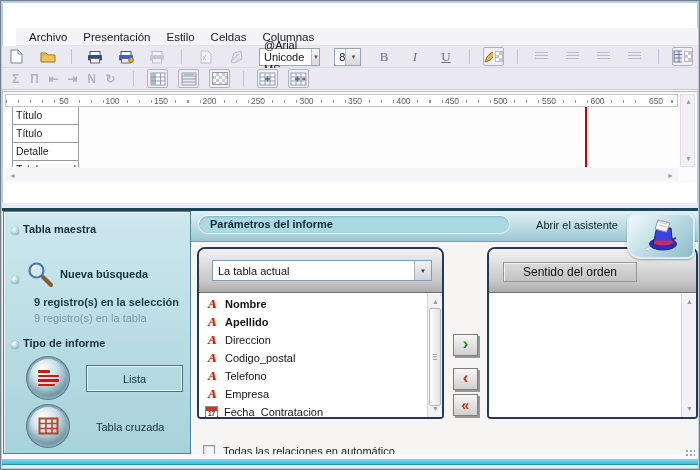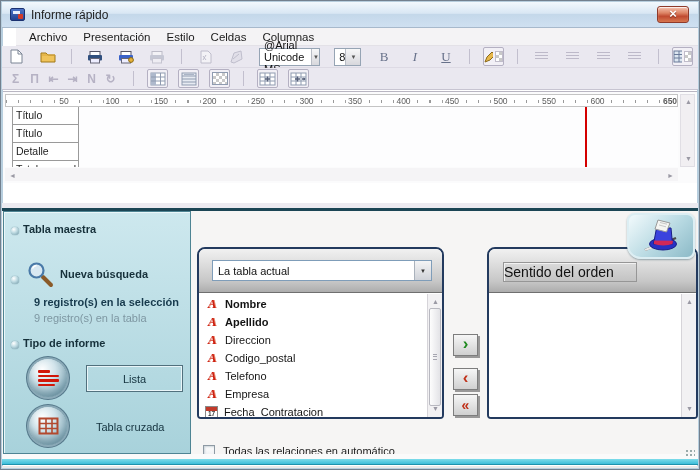--- a/index.html
+++ b/index.html
@@ -107,21 +107,21 @@
   .fi-cal{position:relative;width:13px;height:13px;background:#fff;border:1px solid #8a8a8a;}
   .fi-cal i{position:absolute;left:0;right:0;top:0;height:4px;background:#c23a2a;}
   .fi-cal b{position:absolute;left:0;right:0;bottom:0;font-size:6.5px;font-weight:bold;color:#333;text-align:center;line-height:8px;}
   .lscroll{position:absolute;right:0;top:0;bottom:0;width:15px;background:#f2f1f3;border-left:1px solid #d6d4d9;}
   .lthumb{position:absolute;left:1px;right:1px;top:14px;height:98px;background:linear-gradient(90deg,#fdfdfd,#e3e3e7);
     border:1px solid #b8b8c0;border-radius:2px;}
   .lthumb i{position:absolute;left:3px;right:3px;top:50%;margin-top:-3px;height:6px;
     background:repeating-linear-gradient(#a6a6b0 0 1px,transparent 1px 2.5px);}
   .sorthdr{position:absolute;left:14px;top:13px;width:134px;height:20px;
     background:linear-gradient(#dadada,#c3c3c3);border:1px solid #969696;box-shadow:inset 1px 1px 0 #f2f2f2;
-    font-size:14px;line-height:18px;color:#111;}
+    font-size:12px;line-height:18px;text-align:center;color:#111;}
   .xfer{position:absolute;left:451px;width:25px;height:22px;background:linear-gradient(#f6f6f6,#d0d0d0);
     border:1px solid #7d7d7d;box-shadow:2px 2px 0 rgba(60,60,60,.5);
     font-weight:bold;font-size:17px;line-height:18px;text-align:center;}
   .xfer.add{color:#1e8a1e;} .xfer.rem{color:#c03018;} .xfer.remall{color:#c03018;font-size:14px;line-height:20px;}
   .cbrow{position:absolute;left:201px;top:234px;display:flex;align-items:center;gap:8px;}
   .cb{width:12px;height:12px;border:1px solid #8e9aa4;background:linear-gradient(#fdfdfd,#edf0f3);box-shadow:inset 1px 1px 2px #ccd4da;}
   .cblabel{font-size:11px;color:#1c1c1c;}
 
   .wstrip{position:absolute;left:1px;right:1px;top:453px;height:5px;background:#fafafa;}
   .grip{position:absolute;right:4px;top:448px;width:10px;height:9px;
@@ -130,28 +130,20 @@
     background:linear-gradient(#7edcea,#3cbdd9);border-bottom:1px solid #1e93ad;}
   .botedge{position:absolute;left:1px;right:1px;top:465px;bottom:1px;background:#e9e9e9;}
   svg{display:block;}
 </style>
 </head>
 <body>
 
 <div class="screen">
 <div class="win">
 
-  <div class="titlebar">
-    <span class="appicon">
-          <i></i>
-          <b></b>
-        </span>
-    <span class="title">Informe rápido</span>
-    <span class="closebtn">×</span>
-  </div>
 
   <div class="menubar">
         <span class="menu-item">Archivo</span>
         <span class="menu-item">Presentación</span>
         <span class="menu-item">Estilo</span>
         <span class="menu-item">Celdas</span>
         <span class="menu-item">Columnas</span>
       </div>
 
   <div class="tb tb1">
@@ -312,21 +304,21 @@
           <span class="rlabel" style="left: 155px;">150</span>
           <span class="rlabel" style="left: 203.5px;">200</span>
           <span class="rlabel" style="left: 252px;">250</span>
           <span class="rlabel" style="left: 300.5px;">300</span>
           <span class="rlabel" style="left: 349px;">350</span>
           <span class="rlabel" style="left: 397.5px;">400</span>
           <span class="rlabel" style="left: 446px;">450</span>
           <span class="rlabel" style="left: 494.5px;">500</span>
           <span class="rlabel" style="left: 543px;">550</span>
           <span class="rlabel" style="left: 591.5px;">600</span>
-          <span class="rlabel" style="left: 664px; font-weight: bold;">650</span>
+          <span class="rlabel" style="left: 650px;">650</span>
         </div>
     <div class="canvas">
       <div class="rows">
             <div class="rowlabel">Título</div>
             <div class="rowlabel">Título</div>
             <div class="rowlabel">Detalle</div>
             <div class="rowlabel">Total general</div>
           </div>
       <div class="redline"></div>
     </div>
@@ -373,20 +365,24 @@
       </div>
       <div class="roundbtn" style="left:25px;top:195px">
         <svg width="21" height="18">
           <rect x="1.5" y="1.5" width="18" height="15" fill="none" stroke="#b2492f" stroke-width="2"></rect>
           <path d="M8 1.5v15M14 1.5v15M1.5 6.5h18M1.5 11.5h18" stroke="#b2492f" stroke-width="1.6"></path>
         </svg>
       </div>
       <span class="plainlabel" style="left:92px;top:209px">Tabla cruzada</span>
     </div>
 
+    <div class="hdrstrip">
+      <div class="pill">Parámetros del informe</div>
+      <span class="abrir">Abrir el asistente</span>
+    </div>
     <div class="wizbox">
       <svg width="42" height="38">
         <line x1="5" y1="33" x2="36" y2="21" stroke="#4a4a4a" stroke-width="2.4"></line>
         <line x1="5" y1="33" x2="12" y2="30.4" stroke="#e8e8e8" stroke-width="2.4"></line>
         <ellipse cx="23" cy="27" rx="13.5" ry="6" fill="#2730c4" stroke="#181f86"></ellipse>
         <path d="M13.5 27 L16.5 11 L31 11 L32.5 27 Z" fill="#3a43dd" stroke="#181f86"></path>
         <path d="M14.2 23.5 L33 23.8 L32.5 27 A 12 4 0 01 13.8 27 Z" fill="#d02858"></path>
         <path d="M18 3 L30 6 L26.5 15 L15 12 Z" fill="#f5f5f2" stroke="#9a9a9a"></path>
         <path d="M20 5.5 L27 7.2 M19 8 L26 9.8" stroke="#c8c8c8" stroke-width="1"></path>
       </svg>

